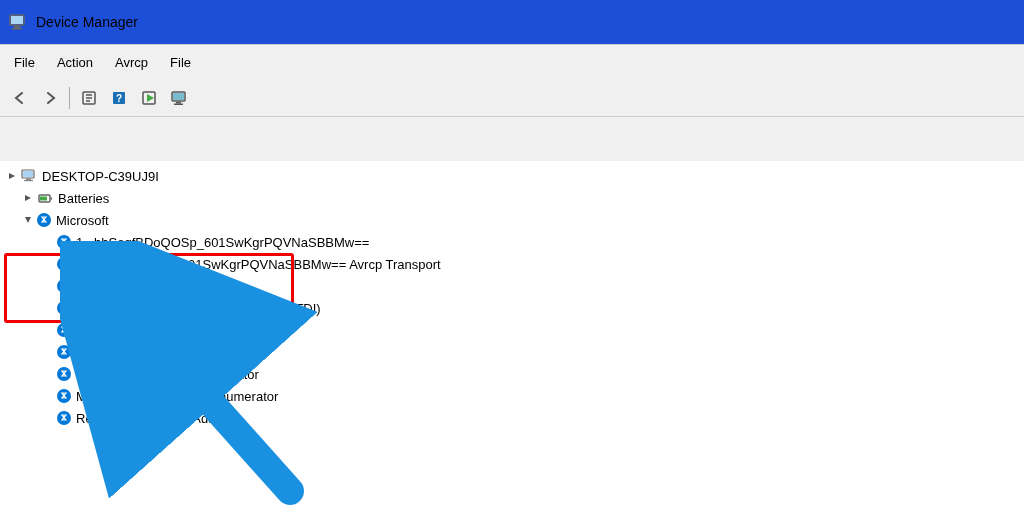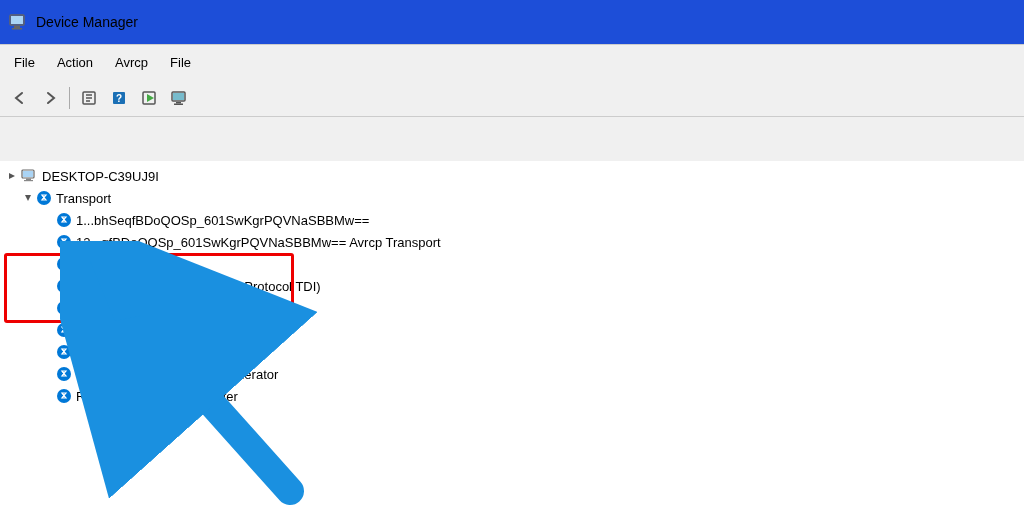--- a/index.html
+++ b/index.html
@@ -245,37 +245,53 @@
         <rect x="1" y="2" width="12" height="8" rx="1" fill="none" stroke="#666" stroke-width="1.2"></rect>
         <rect x="2" y="3" width="10" height="6" fill="#aad4f5"></rect>
         <rect x="5" y="10.5" width="5" height="1.5" fill="#888"></rect>
         <rect x="3" y="12" width="9" height="1.2" fill="#888"></rect>
       </svg>
     </div>
     <span class="tree-label">DESKTOP-C39UJ9I</span>
   </div>
 
 
+  <div class="tree-item device-row" style="background: transparent;">
+    <div class="tree-indent" style="width:20px;"></div>
+    <div class="tree-expander">
+      <svg width="10" height="10" viewBox="0 0 10 10">
+          <path d="M2 2 L8 5 L2 8 Z" fill="#555"></path>
+        </svg>
+    </div>
+    <div class="tree-icon">
+      <svg width="16" height="16" viewBox="0 0 16 16">
+        <rect x="2" y="5" width="11" height="7" rx="1" fill="none" stroke="#666" stroke-width="1.5"></rect>
+        <rect x="3" y="6.5" width="7" height="4" fill="#4a4"></rect>
+        <rect x="13.5" y="7.5" width="1.5" height="2" fill="#666"></rect>
+      </svg>
+    </div>
+    <span class="tree-label">Batteries</span>
+  </div>
 
   <div class="tree-item device-row">
     <div class="tree-indent" style="width:20px;"></div>
     <div class="tree-expander">
       <svg width="10" height="10" viewBox="0 0 10 10">
           <path d="M2 2 L8 5 L2 8 Z" fill="#555" transform="rotate(90 5 5)"></path>
         </svg>
     </div>
     <div class="tree-icon bt-icon">
       <svg width="16" height="16" viewBox="0 0 16 16">
         <circle cx="8" cy="8" r="7" fill="#0078d7"></circle>
         <path d="M6 5 L10 5 L8 7.5 L10 10 L6 10 L8 7.5 Z" stroke="white" stroke-width="1.2" fill="none"></path>
         <line x1="8" y1="7.5" x2="6" y2="5" stroke="white" stroke-width="1.2"></line>
         <line x1="8" y1="7.5" x2="6" y2="10" stroke="white" stroke-width="1.2"></line>
       </svg>
     </div>
-    <span class="tree-label">Transport</span>
+    <span class="tree-label">Microsoft</span>
   </div>
 
   <div class="tree-item device-row">
     <div class="tree-indent" style="width:40px;"></div>
     <div class="tree-expander" style="visibility:hidden;"></div>
     <div class="tree-icon bt-icon">
       <svg width="16" height="16" viewBox="0 0 16 16">
         <circle cx="8" cy="8" r="7" fill="#0078d7"></circle>
         <path d="M6 5 L10 5 L8 7.5 L10 10 L6 10 L8 7.5 Z" stroke="white" stroke-width="1.2" fill="none"></path>
         <line x1="8" y1="7.5" x2="6" y2="5" stroke="white" stroke-width="1.2"></line>

